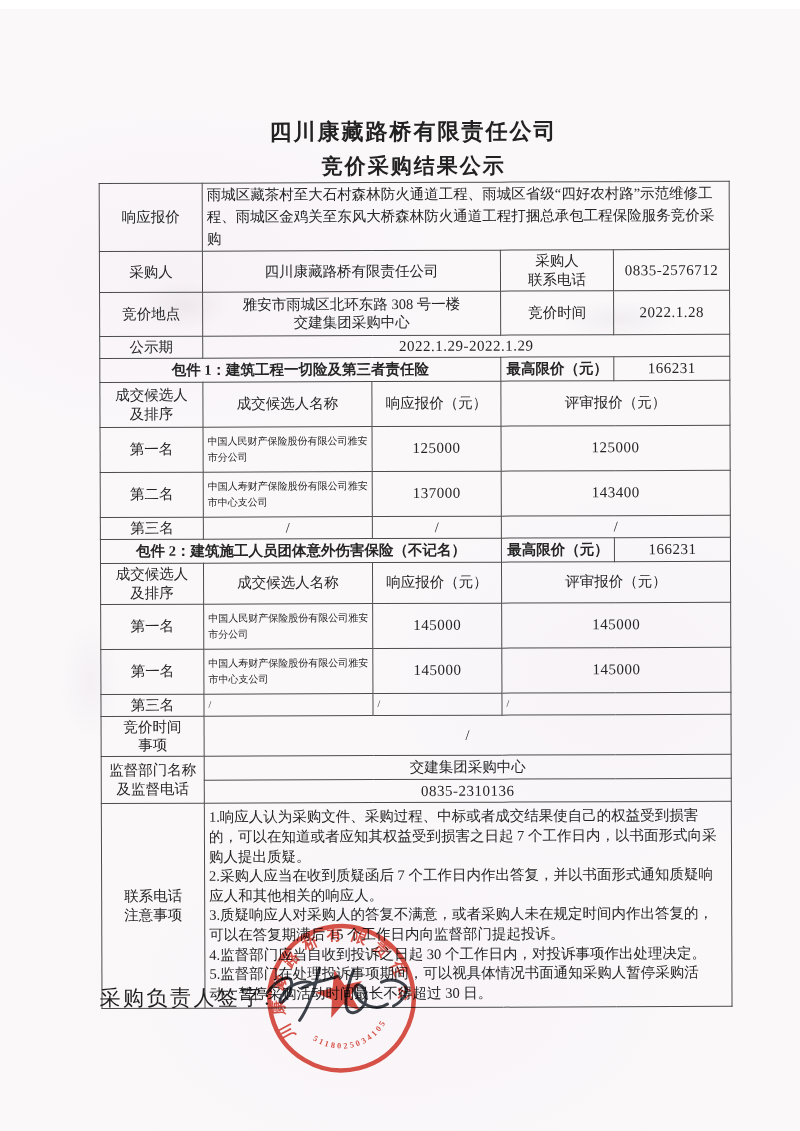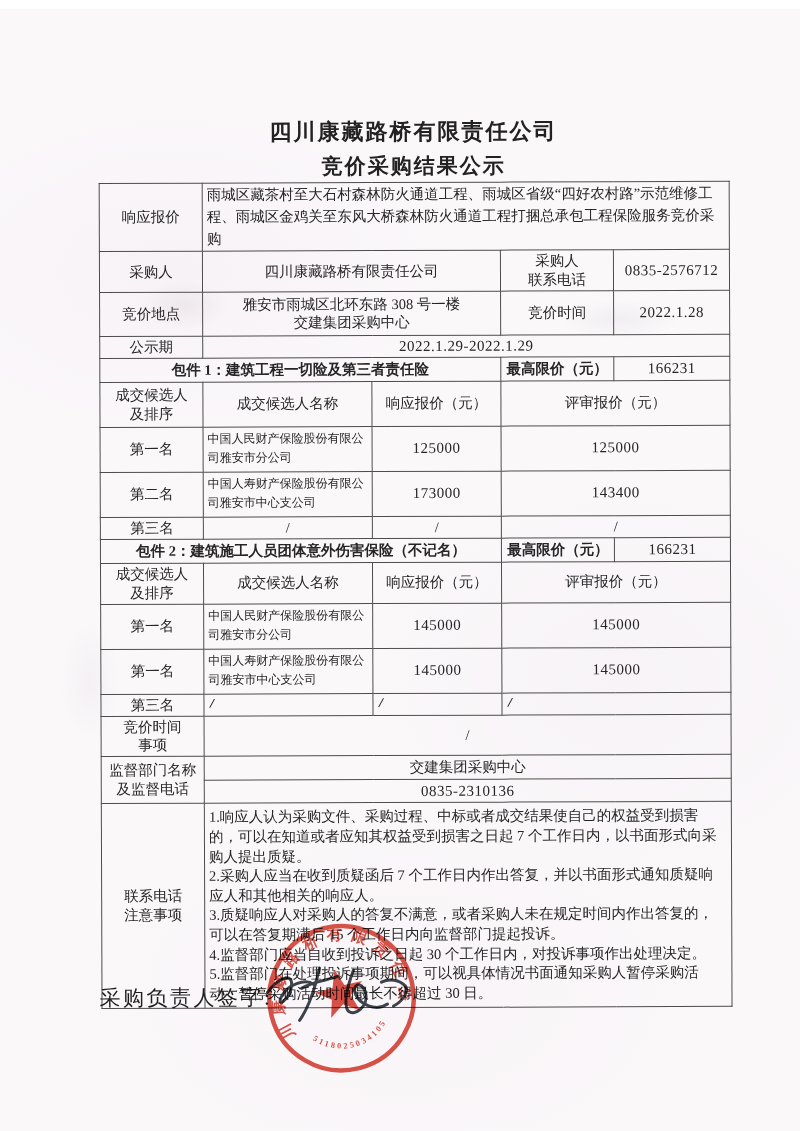--- a/index.html
+++ b/index.html
@@ -33,21 +33,21 @@
     font-size:14.5px;color:#262626;
   }
   table.doc-table td{
     border:1px solid #4d4d4d;padding:1px 4px;vertical-align:middle;
     overflow:hidden;
   }
   .c{text-align:center;}
   .l{text-align:left;}
   .pre{white-space:pre-line;line-height:1.3;}
   .bold{font-weight:700;}
-  .name{padding:1px 5px;font-size:12px;line-height:1.55;font-family:Liberation Mono, monospace;}
+  .name{padding:1px 5px;font-size:10px;line-height:1.55;}
   .num{font-size:15px;letter-spacing:0.5px;}
   .projv{padding:2px 7px;line-height:1.5;font-size:14.5px;}
   .para{padding:4px 7px 4px 8px;vertical-align:top;}
   .para div{font-size:14.5px;line-height:19.6px;}
   .h45{height:45px;} .h44{height:44px;} .h40{height:40px;}
   .h38{height:38px;} .h36{height:36px;} .h24{height:24px;}
   .h23{height:23px;} .h22{height:22px;} .h21{height:21px;}
   .hpara{height:205px;}
 
   .sign-line{
@@ -121,21 +121,21 @@
       </tr>
       <tr class="h45">
         <td class="c">第一名</td>
         <td class="l name">中国人民财产保险股份有限公司雅安市分公司</td>
         <td class="c num">125000</td>
         <td class="c num" colspan="2">125000</td>
       </tr>
       <tr class="h45">
         <td class="c">第二名</td>
         <td class="l name">中国人寿财产保险股份有限公司雅安市中心支公司</td>
-        <td class="c num">173000</td>
+        <td class="c num">137000</td>
         <td class="c num" colspan="2">143400</td>
       </tr>
       <tr class="h21">
         <td class="c">第三名</td>
         <td class="c">/</td>
         <td class="c">/</td>
         <td class="c" colspan="2">/</td>
       </tr>
 
       <tr class="h24">

